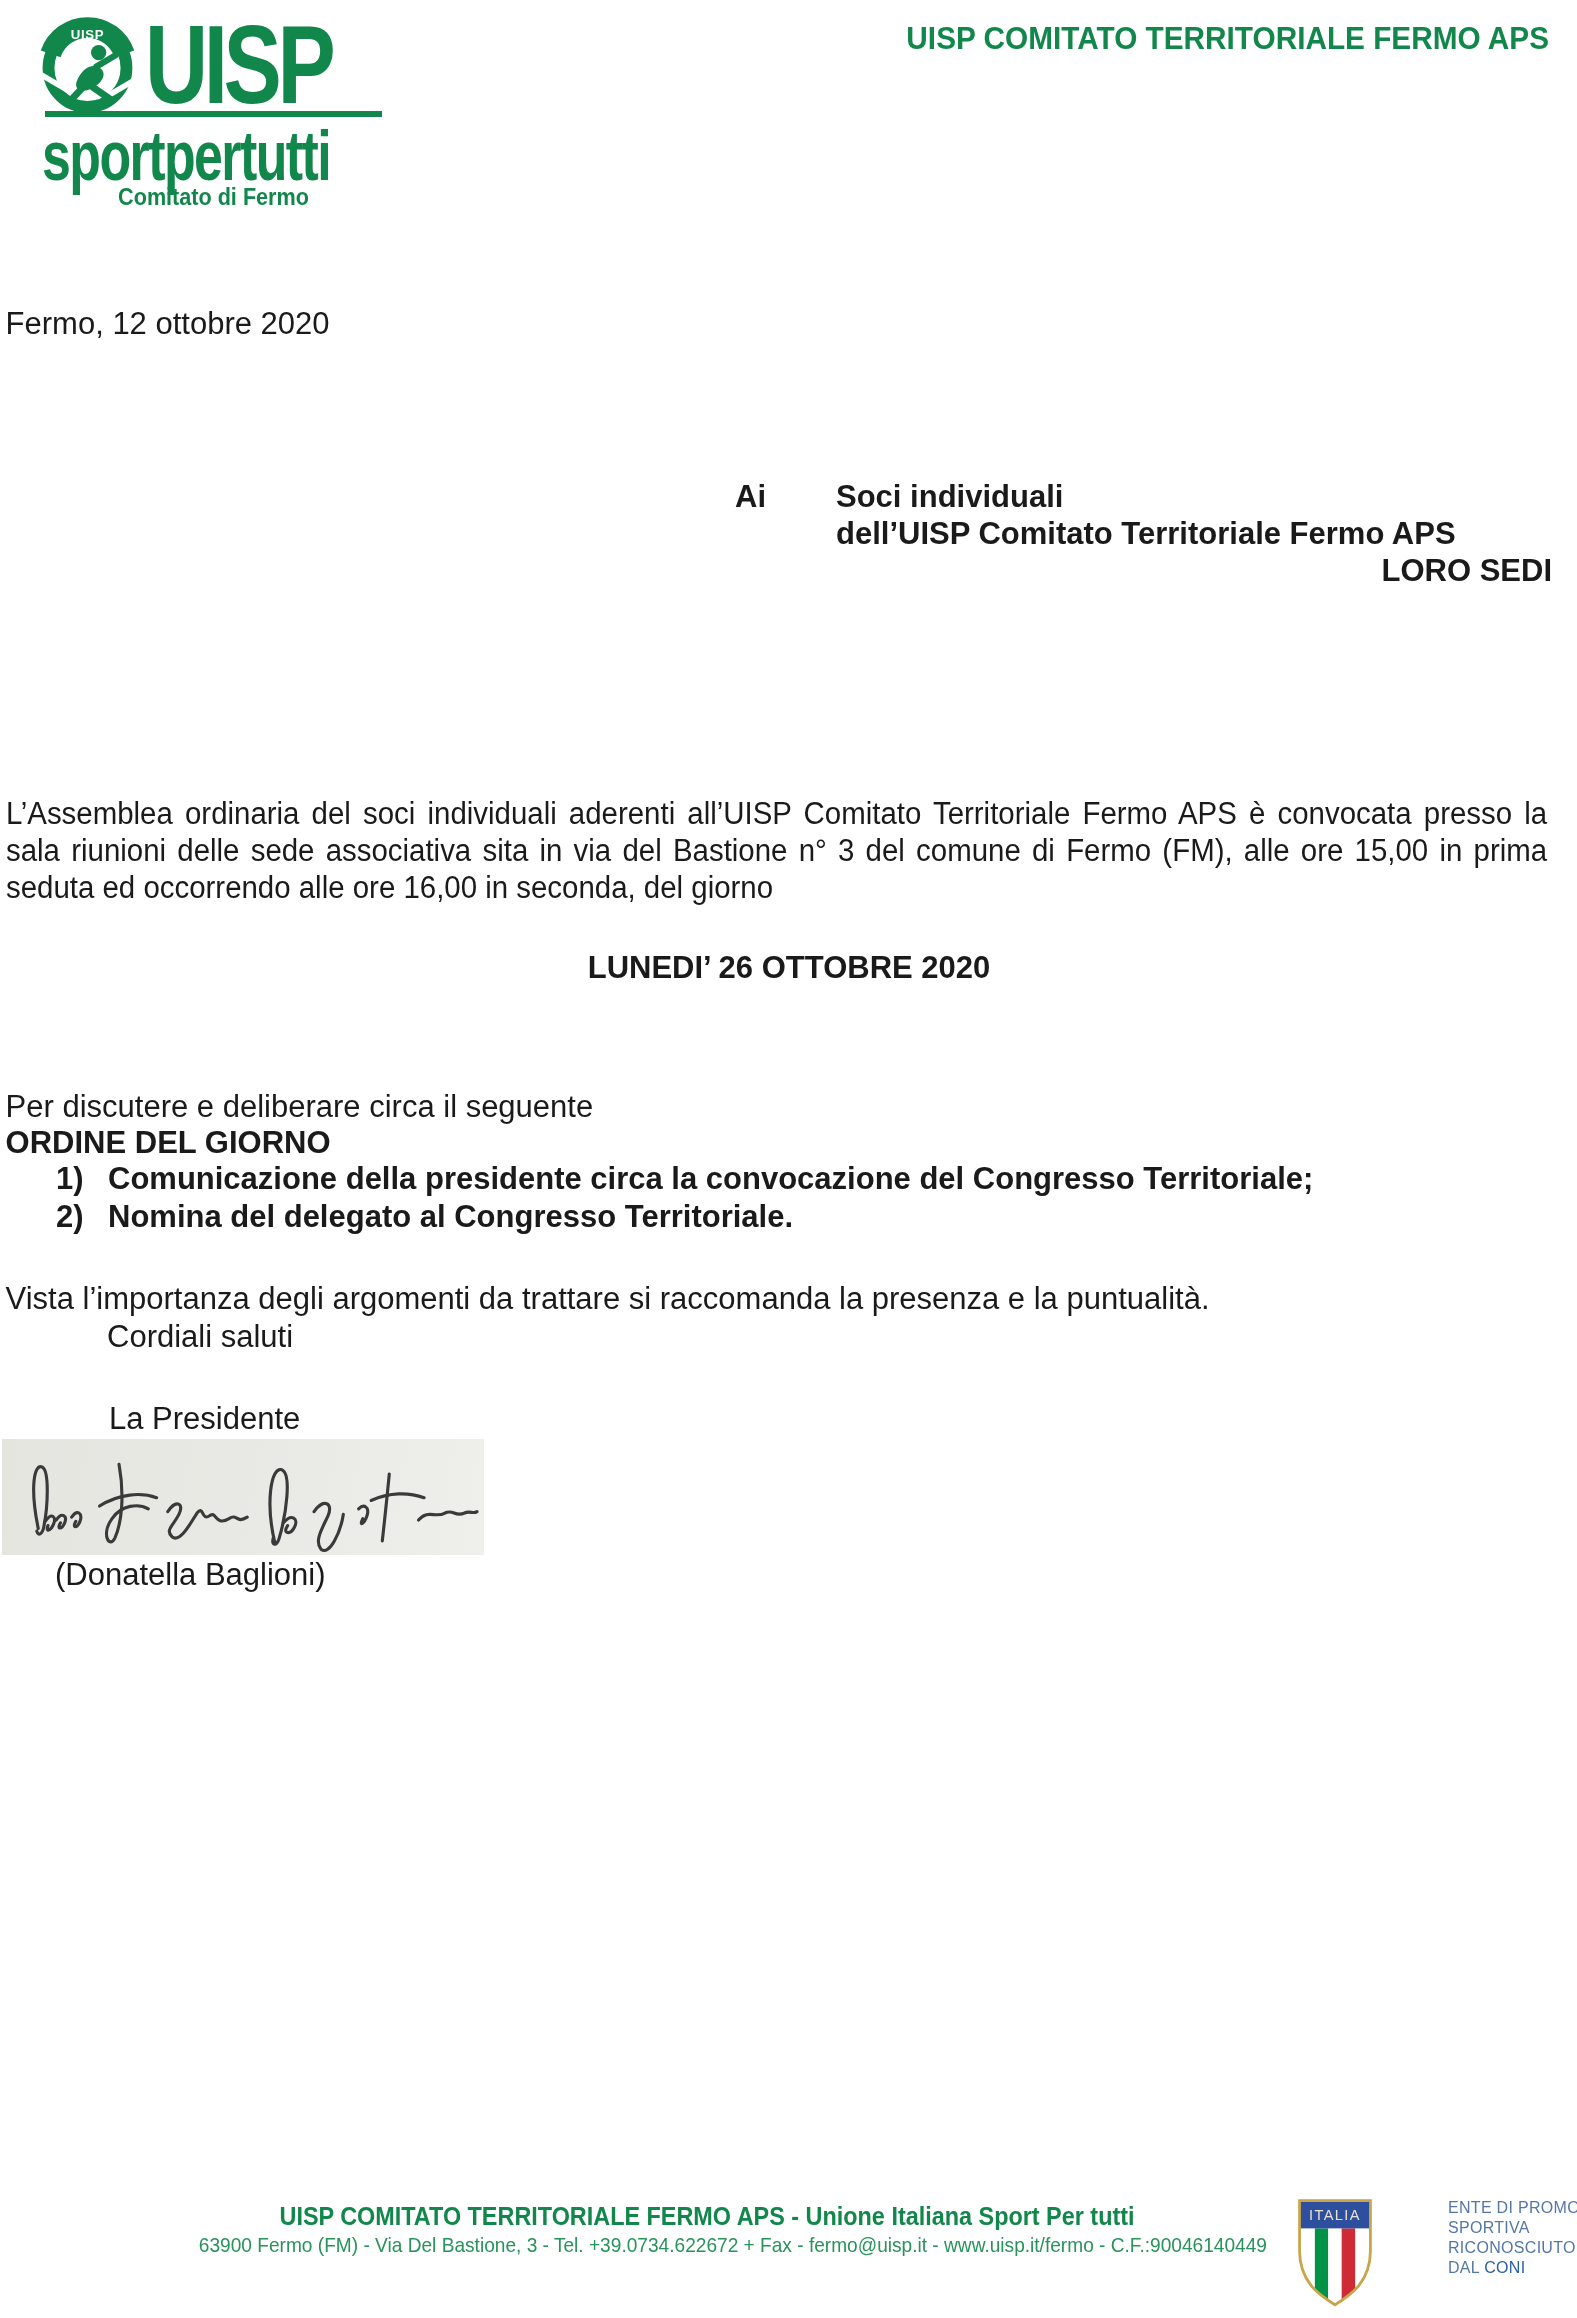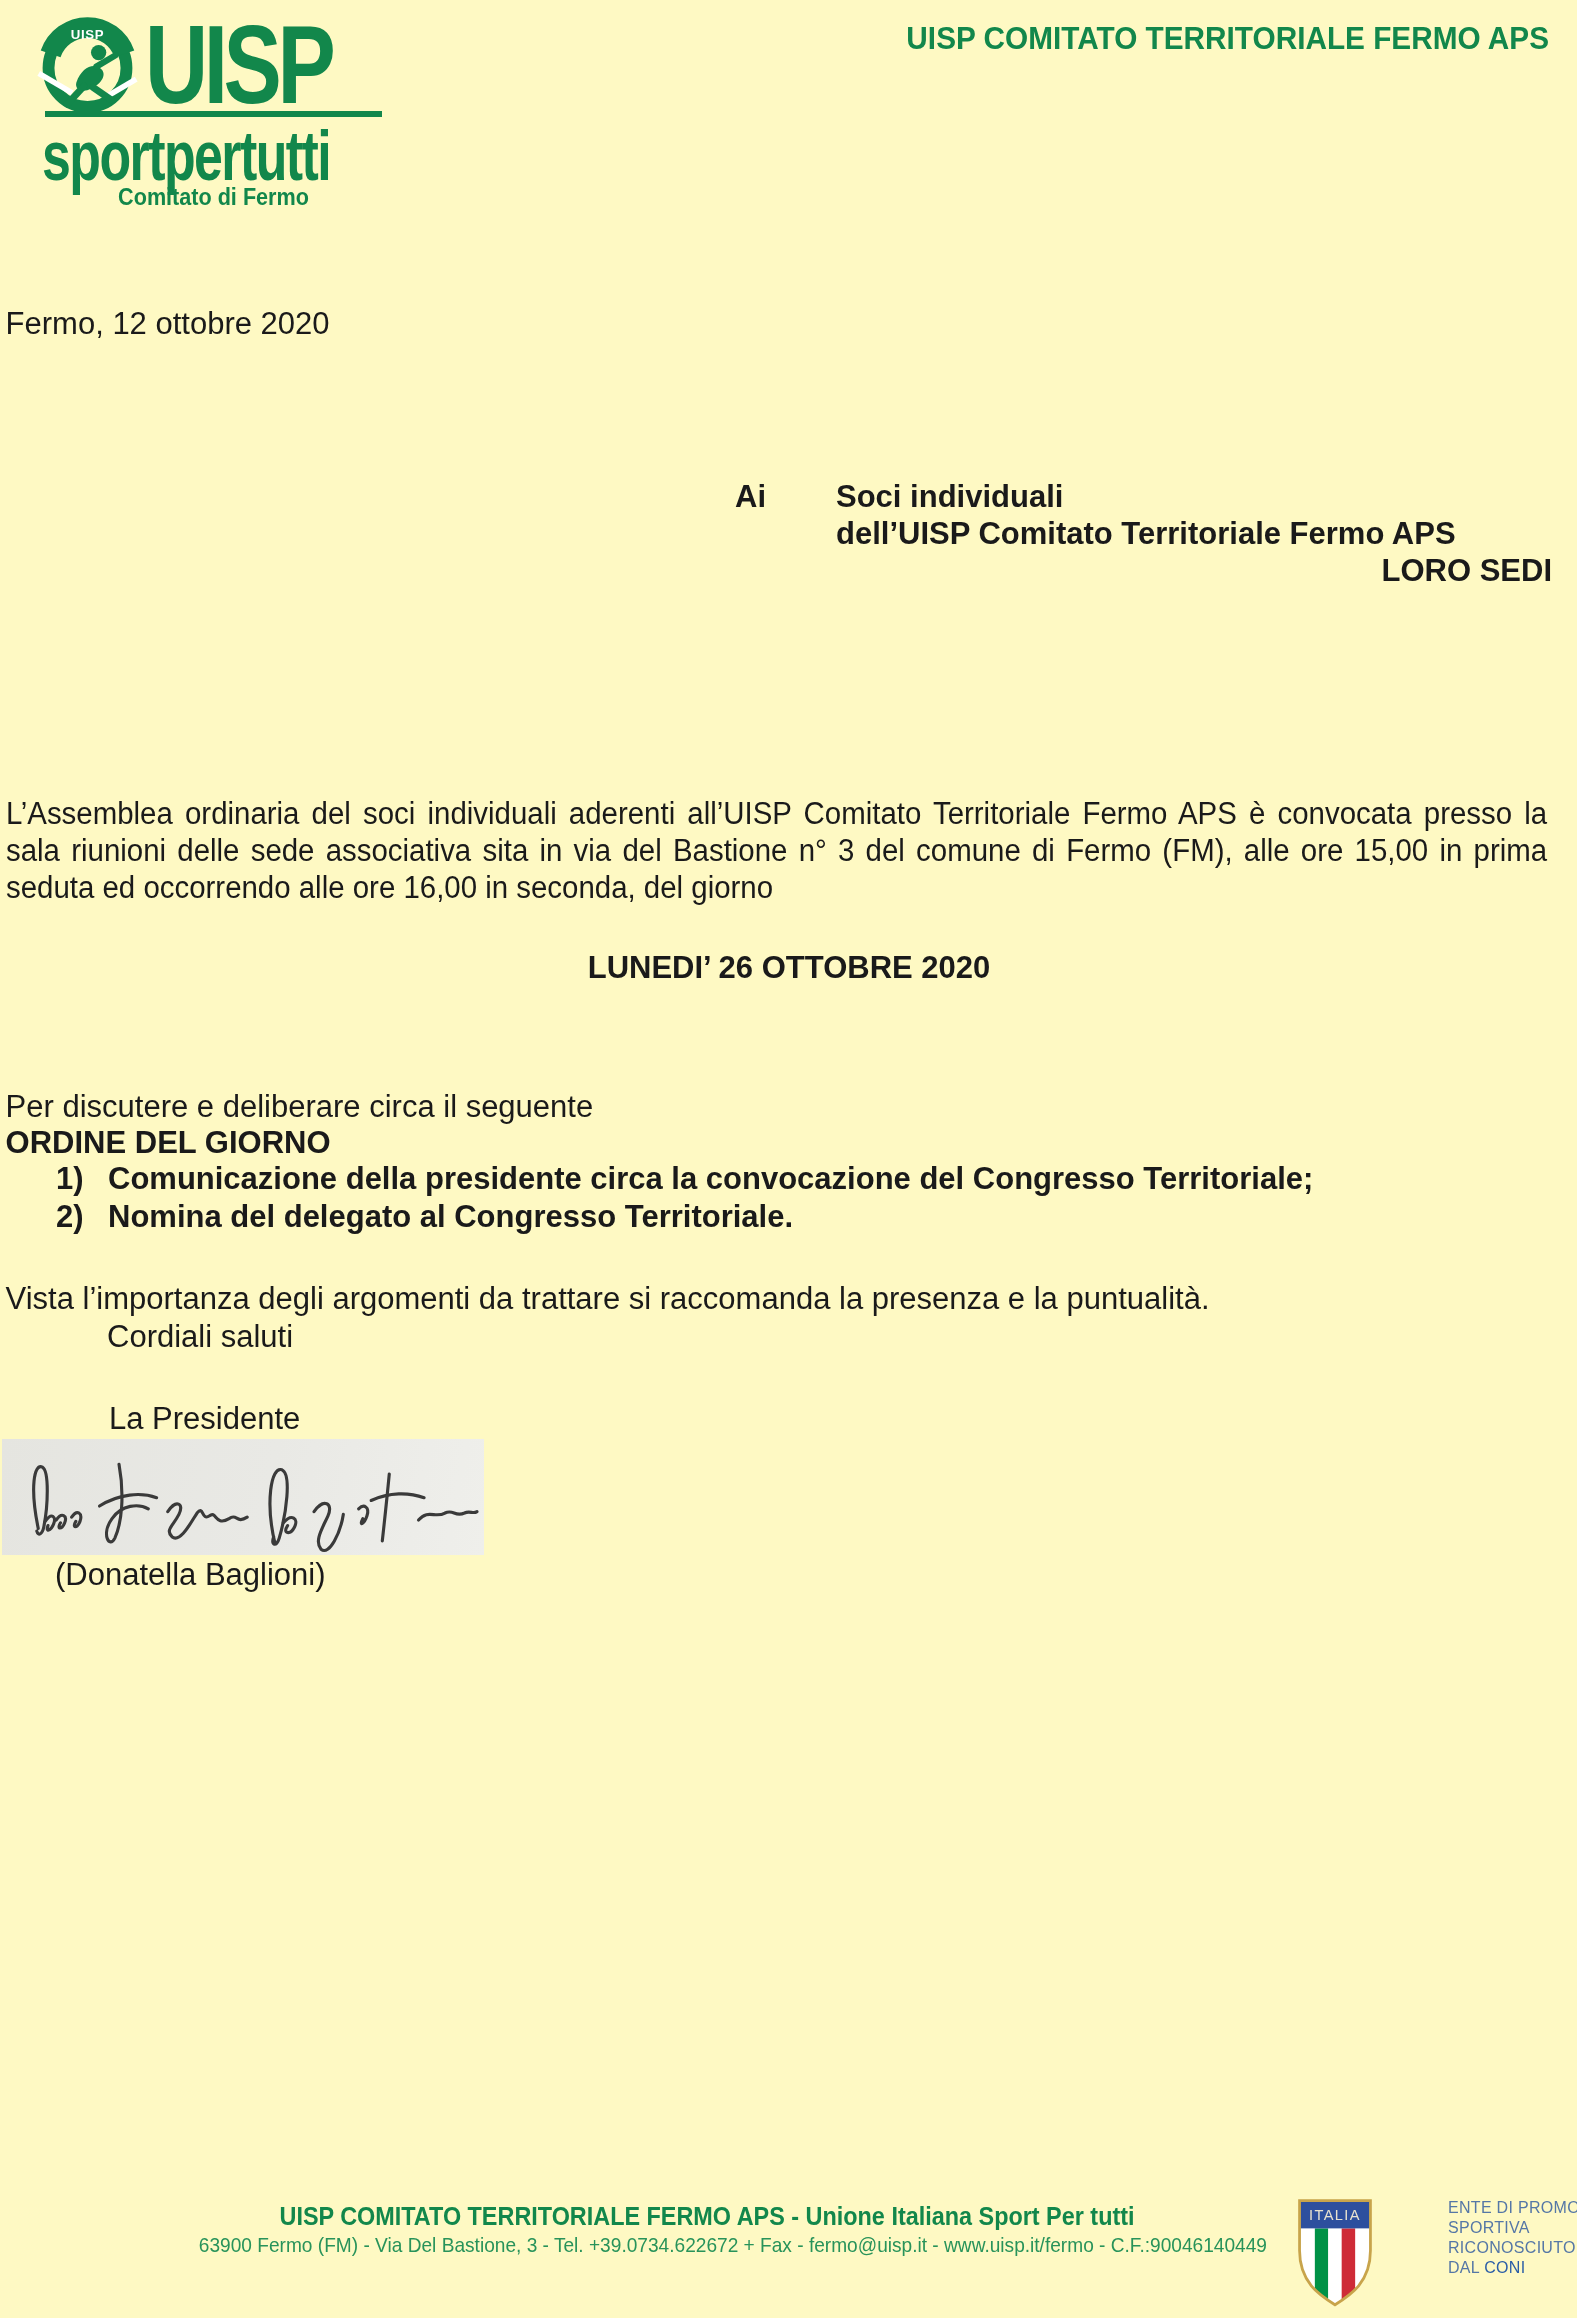--- a/index.html
+++ b/index.html
@@ -1,19 +1,19 @@
 <!DOCTYPE html>
 <html style="font-size:11px"><head>
 <meta charset="utf-8">
 <style>
   html,body{margin:0;padding:0;background:#888;}
   .page{
     position:relative;
     width:1578px;height:2319px;
-    background:#fef9c3;
+    background:#ffffff;
     font-family:"Liberation Sans", sans-serif;
     color:#1a1a1a;
     overflow:hidden;
     margin:0 auto;
   }
   
   .emblem{position:absolute;left:36px;top:15.3px;}
   .logotype{
     position:absolute;left:145px;top:5.6px;
     font-size:112px;font-weight:bold;color:#12874b;

